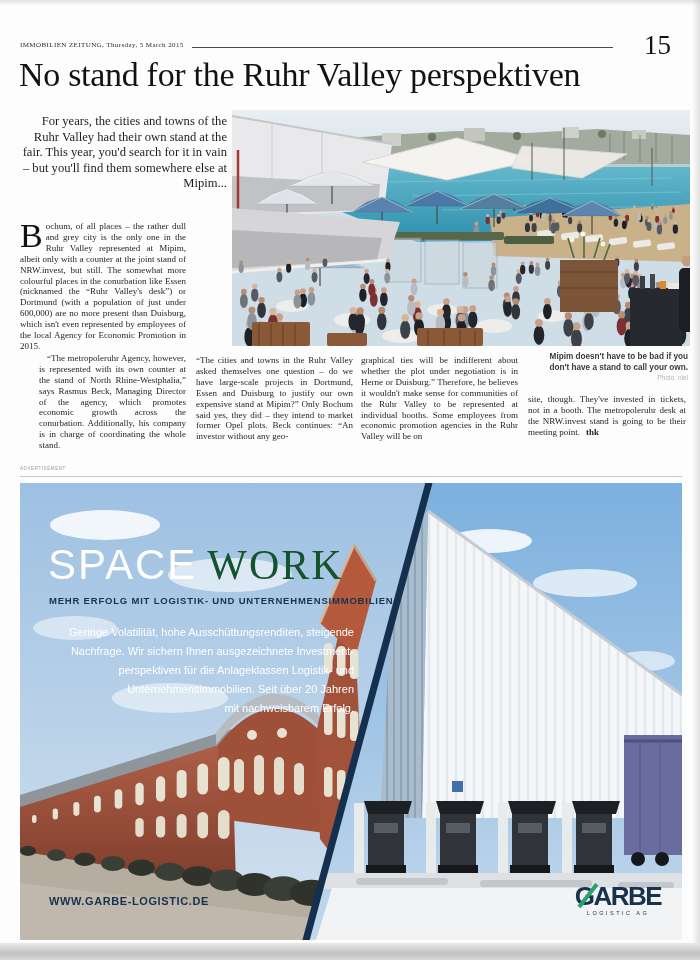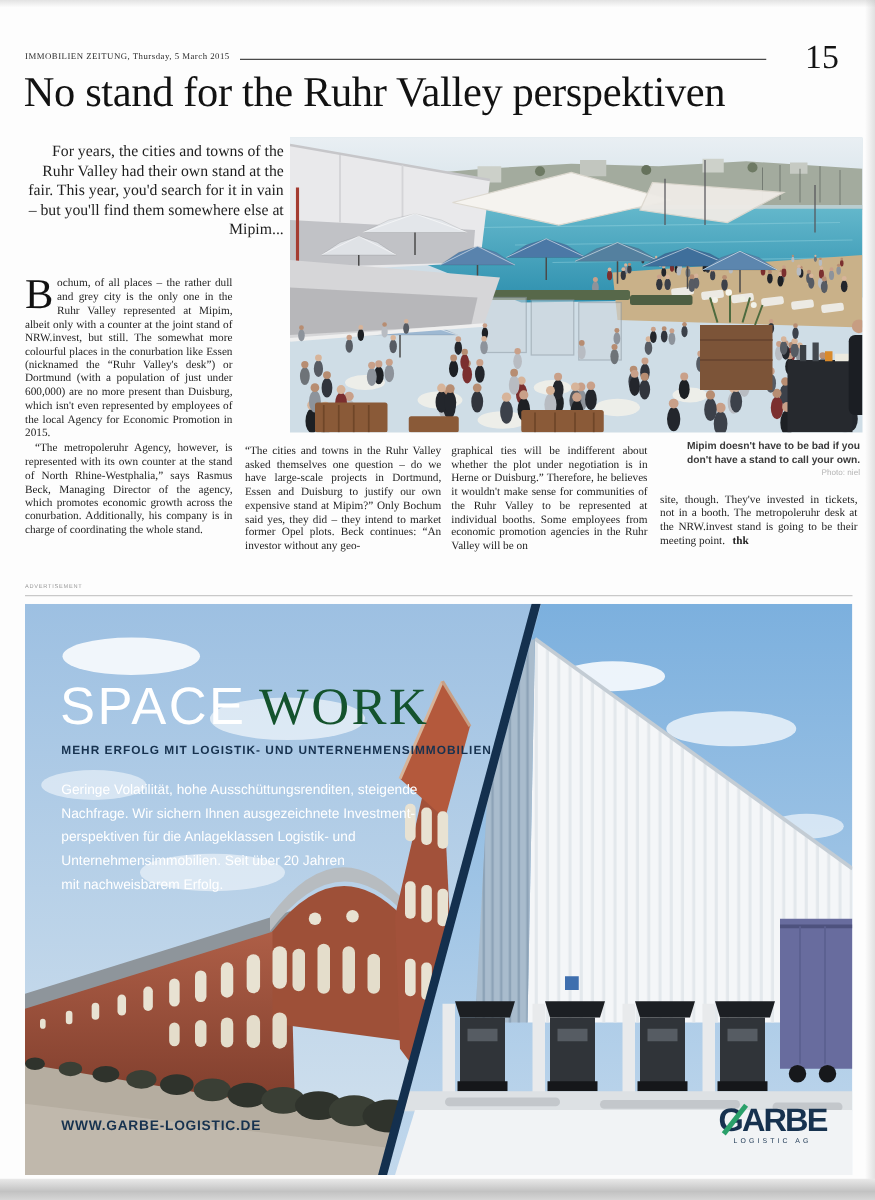--- a/index.html
+++ b/index.html
@@ -25,41 +25,41 @@
   .photo svg { display:block; }
 
   
   .caption { position:absolute; left:532px; top:352px; width:156px; text-align:right;
              font-family:"Liberation Sans", sans-serif; font-size:8.2px; line-height:10.6px;
              font-weight:bold; color:#3a3a3a; }
   .caption .credit { font-weight:normal; font-size:6.5px; color:#b3b3b3; }
 
   
   .col { position:absolute; text-align:justify; font-size:9px; line-height:10.9px; color:#1f1f1f; }
-  .col p + p { text-indent:8px; margin-top:1px; }
+  .col p + p { text-indent:8px; margin-top:1px;margin-left:19px; }
   .col1 { left:20px;  top:221px; width:166px; }
   .col2 { left:196px; top:355px; width:157px; }
   .col3 { left:361px; top:355px; width:157px; }
   .col4 { left:528px; top:394px; width:158px; }
   .dropcap { float:left; font-size:34px; line-height:28px; padding:1px 3px 0 0; color:#111; }
   .sig { font-weight:bold; padding-left:6px; }
 
   
   .ad-marker { position:absolute; left:20px; top:466px; font-family:"Liberation Sans",sans-serif;
                font-size:4.5px; letter-spacing:.6px; color:#9a9a9a; }
   .ad-rule { position:absolute; left:20px; top:476px; width:662px; height:1px; background:#c9c9c9; }
   .ad { position:absolute; left:20px; top:483px; width:662px; height:457px; overflow:hidden;
         font-family:"Liberation Sans", sans-serif; }
   .ad svg { position:absolute; left:0; top:0; }
   .ad-text { position:absolute; }
   .ad-h1 { left:28px; top:16px; font-size:42px; line-height:44px; letter-spacing:2px; font-weight:400; }
   .ad-h2 { left:28px; top:60px; font-size:42px; line-height:44px; letter-spacing:2px; font-weight:400; }
   .ad-h2 .w1 { margin-right:10px; }
   .ad-sub { left:29px; top:112px; font-size:9.5px; font-weight:bold; letter-spacing:.8px; }
-  .ad-body { left:29px; top:140px; width:305px; font-size:11px; line-height:19px; white-space:pre-line; }
+  .ad-body { left:29px; top:140px; width:305px; font-size:11px; line-height:19px; white-space:pre-line;text-align:right; }
   .ad-site { left:29px; top:412px; font-size:11px; font-weight:bold; letter-spacing:.6px; }
   .ad-cities { left:318px; top:421px; width:215px; text-align:center; font-size:7.5px; font-weight:bold; letter-spacing:.2px; }
   .ad-logo { left:552px; top:400px; width:92px; text-align:center; }
   .ad-logo .garbe { position:relative; font-size:26px; font-weight:bold; letter-spacing:-1.5px; line-height:26px; }
   .ad-logo .slash { position:absolute; left:14px; top:-2px; width:3.5px; height:29px; transform:rotate(38deg); }
   .ad-logo .sub { font-size:5.5px; letter-spacing:2.5px; margin-top:1px; }
 
   
   .edge-bottom { position:absolute; left:0; bottom:0; width:700px; height:17px;
                  background:linear-gradient(to bottom,#e9e9e9,#c2c2c2 60%,#d6d6d6); }

